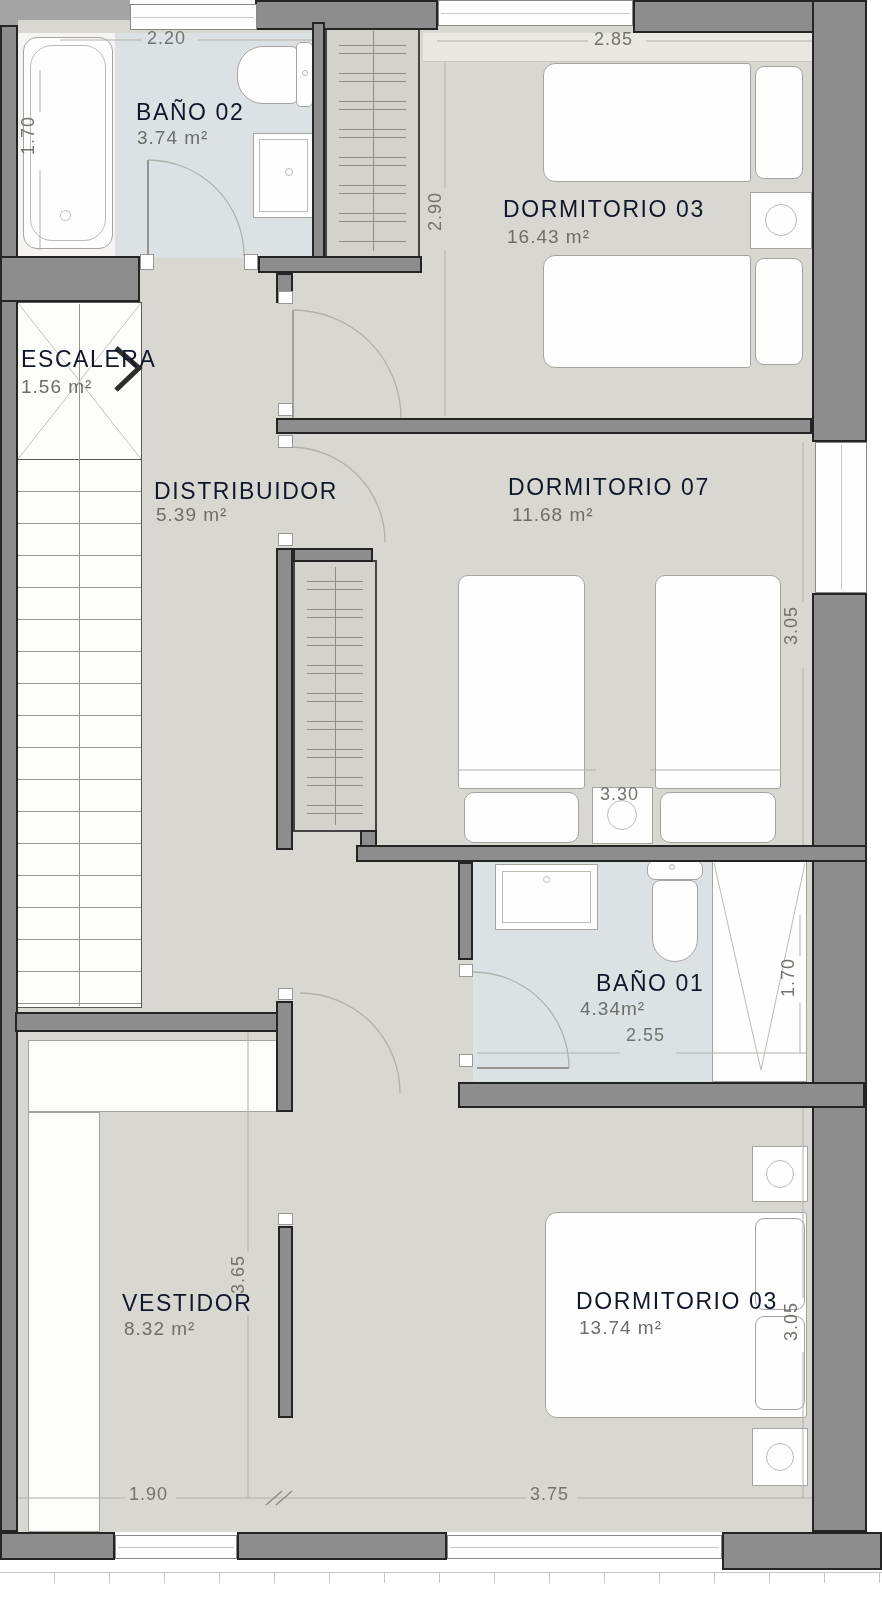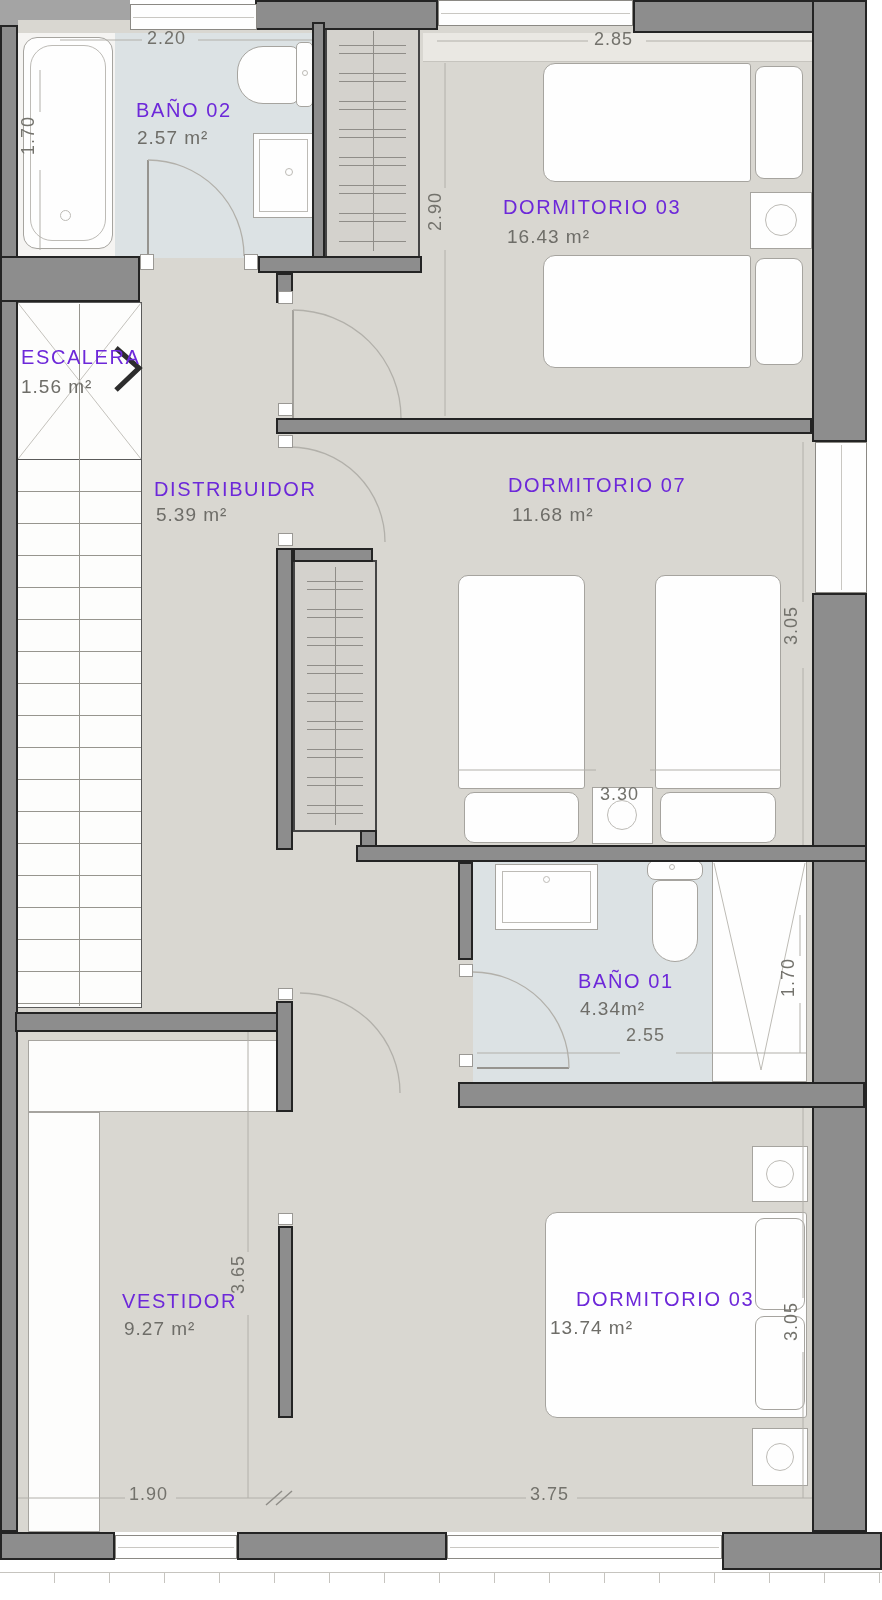--- a/index.html
+++ b/index.html
@@ -20,21 +20,21 @@
   .closet{position:absolute;background:#d4d2cd;border:2px solid #454545;box-sizing:border-box}
   .closet::before{content:"";position:absolute;left:12px;right:12px;top:10px;bottom:10px;
      background:repeating-linear-gradient(to bottom,transparent 0 9px,#8f8d88 9px 10px,transparent 10px 17px,#8f8d88 17px 18px,transparent 18px 28px)}
   .closet::after{content:"";position:absolute;top:5px;bottom:5px;left:50%;width:1px;background:#8f8d88}
   .stairs-landing{position:absolute;background:#fdfdfc;border:1px solid #5a5a5a;box-sizing:border-box}
   .stairs-treads{position:absolute;border:1px solid #5a5a5a;border-top:none;box-sizing:border-box;
      background:repeating-linear-gradient(to bottom,#fdfdfc 0 31px,#97958e 31px 32px)}
   .stairs-center{position:absolute;width:1px;background:#97958e}
   .counter{position:absolute;background:#fdfdfc;border:1px solid #a6a49f;box-sizing:border-box}
   .jamb{position:absolute;background:#ffffff;border:1px solid #9a9894;box-sizing:border-box}
-  .room-name{position:absolute;color:#6d28d9;font-size:20px;letter-spacing:1.6px;white-space:nowrap}
+  .room-name{position:absolute;color:#0f172a;font-size:23px;letter-spacing:1.6px;white-space:nowrap}
   .room-area{position:absolute;color:#6e6d68;font-size:19px;letter-spacing:1px;white-space:nowrap}
   .dim{position:absolute;color:#73726c;font-size:18px;letter-spacing:1px;white-space:nowrap}
   .dim.v{writing-mode:vertical-rl;transform:rotate(180deg)}
   svg.lines{position:absolute;left:0;top:0;pointer-events:none}
   .ground{position:absolute;border-top:1px solid #c6c4bf;
      background:repeating-linear-gradient(to right,transparent 0 54px,#c6c4bf 54px 55px)}
 </style>
 </head>
 <body>
 
@@ -169,35 +169,35 @@
   <div class="jamb" style="left:278px;top:435px;width:15px;height:13px"></div>
   <div class="jamb" style="left:278px;top:533px;width:15px;height:13px"></div>
   <div class="jamb" style="left:459px;top:964px;width:14px;height:13px"></div>
   <div class="jamb" style="left:459px;top:1054px;width:14px;height:13px"></div>
   <div class="jamb" style="left:278px;top:988px;width:15px;height:12px"></div>
   <div class="jamb" style="left:278px;top:1213px;width:15px;height:12px"></div>
 
   <div class="ground" style="left:0;top:1572px;width:882px;height:10px"></div>
 
   <div class="room-name" style="left:136px;top:99px">BAÑO 02</div>
-  <div class="room-area" style="left:137px;top:127px">2.57 m²</div>
+  <div class="room-area" style="left:137px;top:127px">3.74 m²</div>
   <div class="room-name" style="left:503px;top:196px">DORMITORIO 03</div>
   <div class="room-area" style="left:507px;top:226px">16.43 m²</div>
   <div class="room-name" style="left:21px;top:346px">ESCALERA</div>
   <div class="room-area" style="left:21px;top:376px">1.56 m²</div>
   <div class="room-name" style="left:154px;top:478px">DISTRIBUIDOR</div>
   <div class="room-area" style="left:156px;top:504px">5.39 m²</div>
   <div class="room-name" style="left:508px;top:474px">DORMITORIO 07</div>
   <div class="room-area" style="left:512px;top:504px">11.68 m²</div>
-  <div class="room-name" style="left:578px;top:970px">BAÑO 01</div>
+  <div class="room-name" style="left:596px;top:970px">BAÑO 01</div>
   <div class="room-area" style="left:580px;top:998px">4.34m²</div>
   <div class="room-name" style="left:122px;top:1290px">VESTIDOR</div>
-  <div class="room-area" style="left:124px;top:1318px">9.27 m²</div>
+  <div class="room-area" style="left:124px;top:1318px">8.32 m²</div>
   <div class="room-name" style="left:576px;top:1288px">DORMITORIO 03</div>
-  <div class="room-area" style="left:550px;top:1317px">13.74 m²</div>
+  <div class="room-area" style="left:579px;top:1317px">13.74 m²</div>
 
   <div class="dim" style="left:147px;top:28px">2.20</div>
   <div class="dim v" style="left:18px;top:116px">1.70</div>
   <div class="dim" style="left:594px;top:29px">2.85</div>
   <div class="dim v" style="left:425px;top:192px">2.90</div>
   <div class="dim" style="left:600px;top:784px">3.30</div>
   <div class="dim v" style="left:781px;top:606px">3.05</div>
   <div class="dim" style="left:626px;top:1025px">2.55</div>
   <div class="dim v" style="left:778px;top:958px">1.70</div>
   <div class="dim v" style="left:228px;top:1255px">3.65</div>

